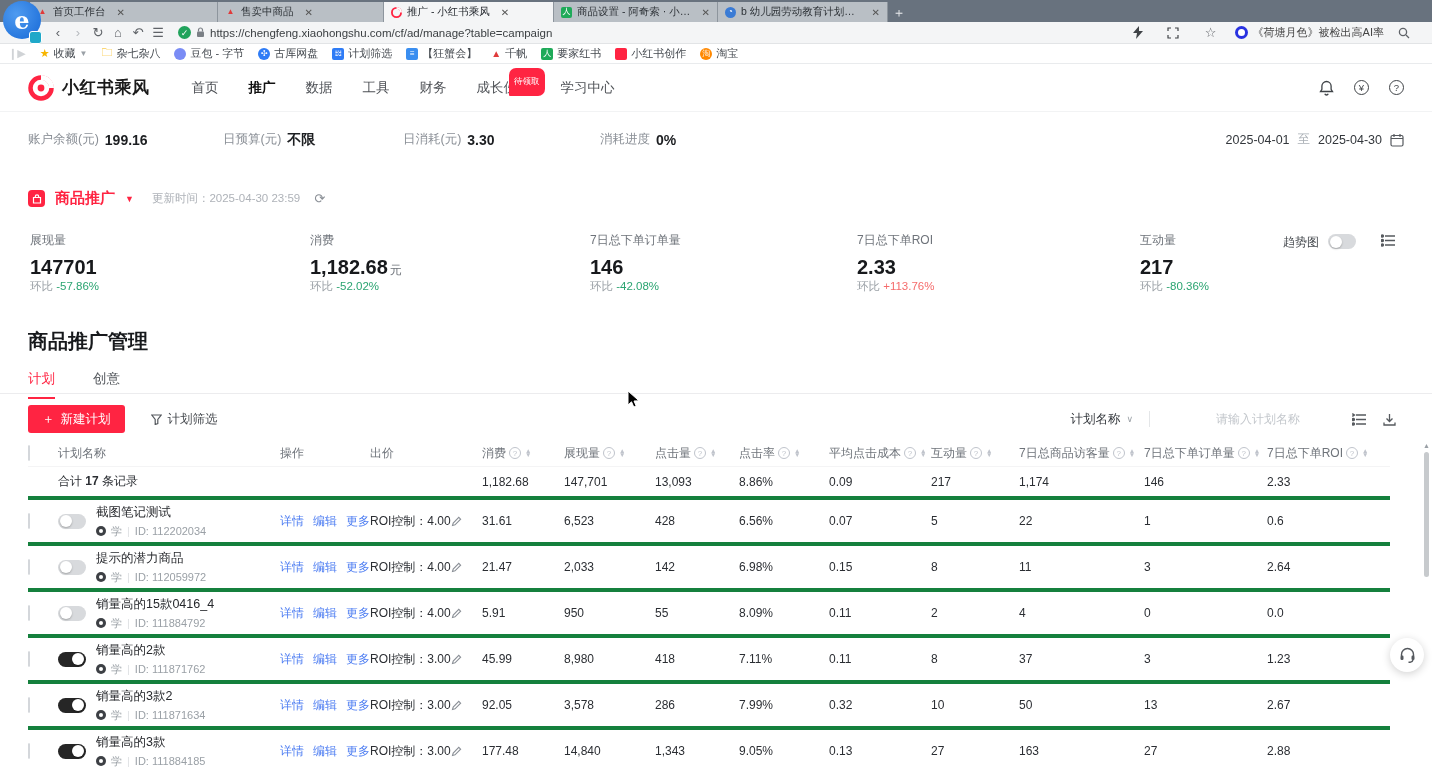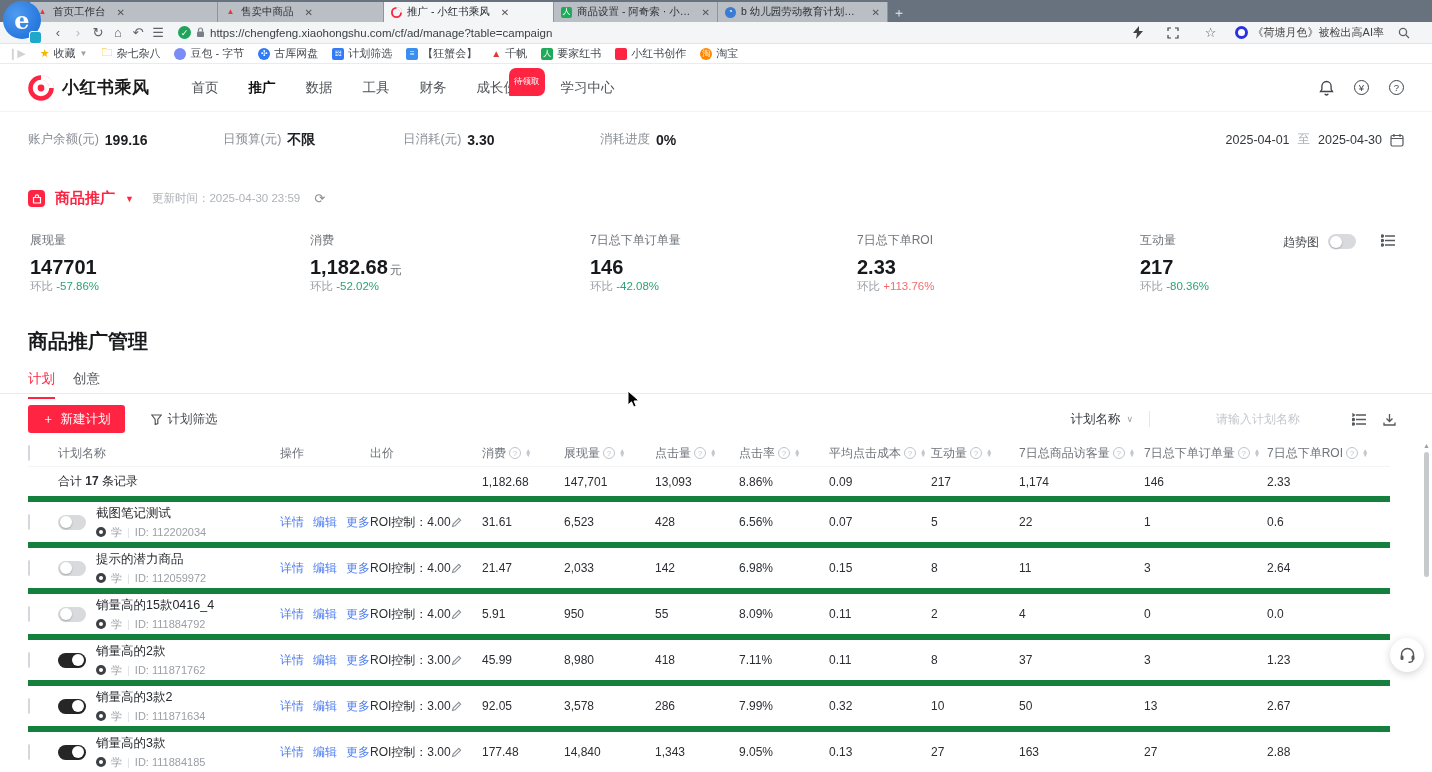--- a/index.html
+++ b/index.html
@@ -72,21 +72,21 @@
   .stats { position:absolute; top:168px; left:0; right:0; height:70px; }
   .stat { position:absolute; top:0; }
   .stat .sl { font-size:12px; color:#6e737a; }
   .stat .sv { font-size:20px; font-weight:700; color:#17191c; margin-top:7px; }
   .stat .sv .unit { font-size:12px; font-weight:400; color:#6e737a; margin-left:2px; }
   .stat .mom { font-size:11.5px; margin-top:0; color:#9aa0a6; }
   .mom .down { color:#2ba471; }
   .mom .up { color:#f56c6c; }
 
   .mg-title { position:absolute; top:264px; left:28px; font-size:20px; font-weight:700; color:#17191c; }
-  .mg-tabs { position:absolute; top:306px; left:28px; display:flex; gap:18px; font-size:13.5px; }
+  .mg-tabs { position:absolute; top:306px; left:28px; display:flex; gap:38px; font-size:13.5px; }
   .mg-tab { padding-bottom:9px; color:#55595e; cursor:pointer; }
   .mg-tab.active { color:#ff2442; border-bottom:2px solid #ff2442; }
   .tabs-divider { position:absolute; top:329px; left:0; right:0; height:1px; background:#ececee; }
 
   .toolbar { position:absolute; top:341px; left:28px; right:36px; height:28px; display:flex; align-items:center; }
   .btn-new { background:#ff2442; color:#fff; font-size:12.5px; border:none; border-radius:3px; height:28px; padding:0 14px; display:flex; align-items:center; gap:6px; cursor:pointer; }
   .btn-filter { margin-left:26px; display:flex; align-items:center; gap:6px; font-size:12.5px; color:#45494e; cursor:pointer; }
   .toolbar-right { margin-left:auto; display:flex; align-items:center; gap:16px; }
   .sel-field { display:flex; align-items:center; gap:6px; font-size:12.5px; color:#33373c; cursor:pointer; }
   .sel-caret { color:#9aa0a6; font-size:9px; }
@@ -99,21 +99,21 @@
   .tbl { position:absolute; top:376px; left:28px; width:1362px; }
   .trow { display:grid; grid-template-columns:30px 222px 90px 112px 82px 91px 84px 90px 102px 88px 125px 123px 123px; align-items:center; }
   .thead { height:26px; font-size:12px; color:#6e737a; }
   .th { display:flex; align-items:center; gap:3px; }
   .info-ic { width:12px; height:12px; border:1px solid #c0c4cc; border-radius:50%; color:#c0c4cc; font-size:8px; display:inline-flex; align-items:center; justify-content:center; flex:none; }
   .sort { display:inline-flex; flex-direction:column; line-height:4px; font-size:6.5px; color:#c0c4cc; margin-left:1px; }
   .checkbox { width:14px; height:14px; border:1px solid #d4d7db; border-radius:2px; background:#fcfcfd; }
   .totalrow { height:30px; font-size:12px; color:#2b2e33; border-top:1px solid #f4f4f5; }
   .total-label { font-size:12px; color:#2b2e33; }
   .total-label b { font-weight:700; }
-  .drow { height:46px; border-top:6px solid #15803d; font-size:12px; color:#2b2e33; }
+  .drow { height:46px; border-top:4px solid #15803d; font-size:12px; color:#2b2e33; }
   .namecell { display:flex; align-items:center; gap:10px; }
   .nc-text { display:flex; flex-direction:column; gap:3px; min-width:0; }
   .nc-name { font-size:12.5px; color:#26282c; white-space:nowrap; overflow:hidden; text-overflow:ellipsis; }
   .nc-sub { display:flex; align-items:center; gap:5px; font-size:11px; color:#9aa0a6; }
   .learn-dot { width:10px; height:10px; border-radius:50%; background:#3d4045; position:relative; flex:none; }
   .learn-dot::after { content:""; position:absolute; left:3px; top:3px; width:4px; height:4px; border-radius:50%; background:#fff; }
   .nc-sub .vline { color:#dfe1e4; }
   .actions { display:flex; gap:9px; }
   .alink { color:#4d7df2; cursor:pointer; }
   .bid { display:flex; align-items:center; color:#2b2e33; }

